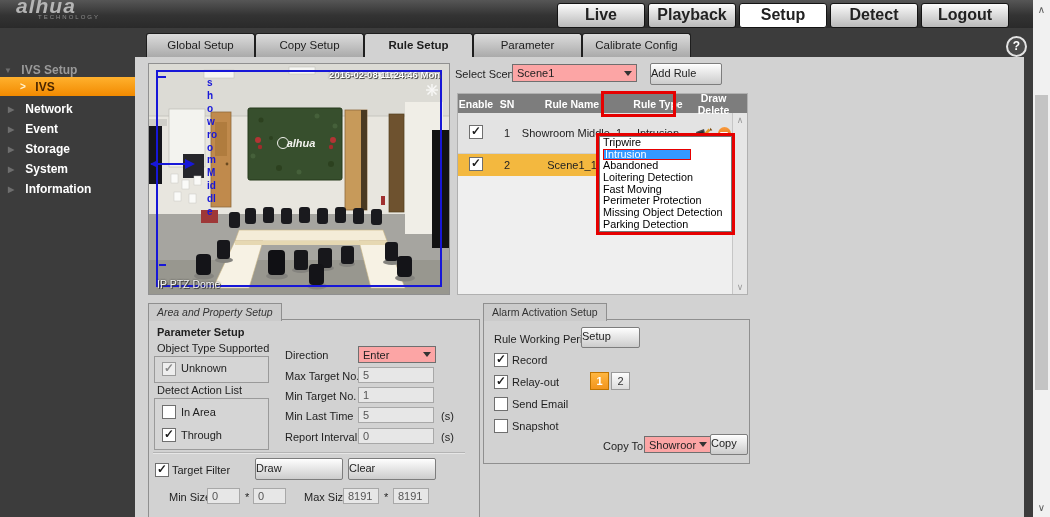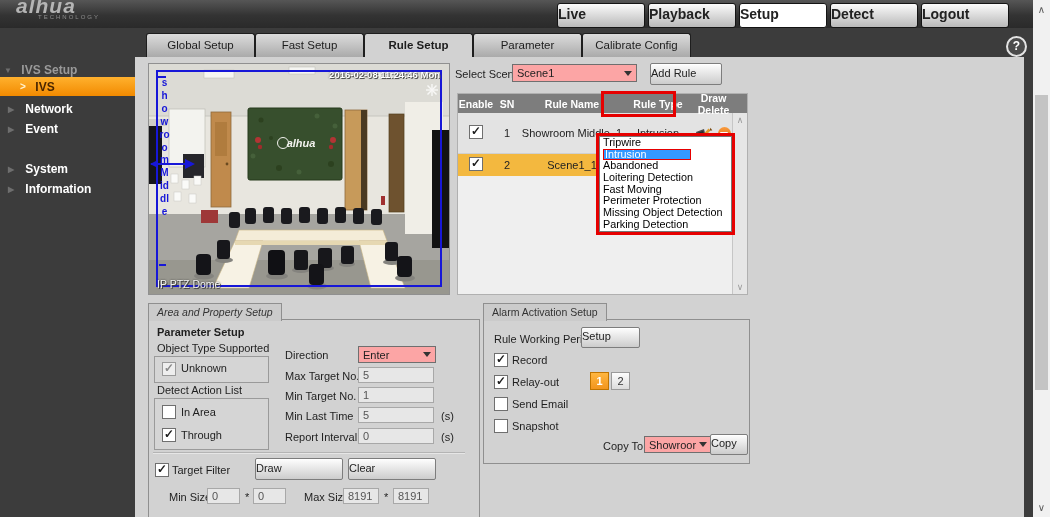--- a/index.html
+++ b/index.html
@@ -7,22 +7,22 @@
        font-family:"Liberation Sans",sans-serif;font-size:11px;color:#222;position:relative;}
 
   
   #topbar{position:absolute;left:0;top:0;width:1033px;height:28px;
           background:linear-gradient(#565656,#333 55%,#2a2a2a);}
   #logo{position:absolute;left:16px;top:-6px;color:#b5b5b5;}
   #logo .lg{font-size:21px;font-weight:bold;font-style:italic;letter-spacing:1px;}
   #logo .sub{display:block;margin-top:-4px;margin-left:22px;font-size:6px;letter-spacing:2px;color:#8e8e8e;}
   #nav{position:absolute;right:24px;top:3px;display:flex;gap:3px;}
   .navbtn{width:86px;height:23px;border:1px solid #141414;border-radius:3px;
-          background:linear-gradient(#fbfbfb,#b9b9b9);font-weight:bold;font-size:14px;color:#222;
-          line-height:21px;cursor:pointer;}
+          background:linear-gradient(#fbfbfb,#b9b9b9);font-weight:bold;font-size:16px;color:#222;
+          text-align:center;line-height:21px;cursor:pointer;}
   .navbtn.active{background:#fff;}
 
   
   #sidebar{position:absolute;left:0;top:28px;width:135px;height:489px;}
   .side-item{position:absolute;left:0;width:135px;height:18px;line-height:18px;
              color:#fff;font-weight:bold;font-size:12px;cursor:pointer;}
   .side-item .tri{display:inline-block;width:14px;margin-left:8px;color:#6e6e6e;font-size:8px;vertical-align:1px;}
   .side-item.dim{color:#9a9a9a;}
   .side-item.activeSub{background:linear-gradient(#ffb12e,#f28a00);color:#4a2600;height:19px;line-height:19px;}
   .side-item.activeSub .tri{color:#fff3d0;font-size:10px;margin-left:20px;width:12px;font-weight:bold;}
@@ -36,21 +36,21 @@
         background:#4c4c4c;border:2px solid #e4e4e4;color:#fff;font-weight:bold;font-size:12px;
         text-align:center;line-height:17px;cursor:pointer;}
 
   
   #panel{position:absolute;left:135px;top:57px;width:889px;height:460px;background:#d2d2d2;}
 
   
   #video{position:absolute;left:148px;top:63px;width:300px;height:230px;border:1px solid #909090;
          background:#cfcec8;cursor:crosshair;}
   #vlabel{position:absolute;left:10px;top:13px;width:11px;color:#1717d8;font-weight:bold;
-          font-size:10px;line-height:12.9px;word-break:break-all;text-align:center;}
+          font-size:10px;line-height:12.9px;word-break:break-all;text-align:left;padding-left:48px;}
   #vtime{position:absolute;right:9px;top:5px;color:#fff;font-size:9.5px;font-weight:bold;
          text-shadow:0 0 2px #444,1px 1px 0 #555;}
   #vcam{position:absolute;left:8px;bottom:4px;color:#f4f4f4;font-size:10.5px;
         text-shadow:0 0 2px #333,1px 1px 0 #444;}
   #vmark{position:absolute;right:10px;top:19px;opacity:.8;}
 
   
   #sceneLabel{position:absolute;left:455px;top:68px;}
   .sel{background:#fca5a5;border:1px solid #6f6f6f;display:flex;align-items:center;
        justify-content:space-between;padding:0 4px;cursor:pointer;}
@@ -142,32 +142,36 @@
     <span>IVS</span>
   </div>
   <div class="side-item" style="top:92px">
     <span class="tri">▶</span>
     <span>Event</span>
   </div>
   <div class="side-item" style="top:72px">
     <span class="tri">▶</span>
     <span>Network</span>
   </div>
+  <div class="side-item" style="top:112px">
+    <span class="tri">▶</span>
+    <span>Storage</span>
+  </div>
   <div class="side-item" style="top:132px">
     <span class="tri">▶</span>
     <span>System</span>
   </div>
   <div class="side-item" style="top:152px">
     <span class="tri">▶</span>
     <span>Information</span>
   </div>
 </div>
 
 <div class="tab" style="left:146px">Global Setup</div>
-<div class="tab" style="left:255px">Fast Setup</div>
+<div class="tab" style="left:255px">Copy Setup</div>
 <div class="tab active" style="left:364px">Rule Setup</div>
 <div class="tab" style="left:473px">Parameter</div>
 <div class="tab" style="left:582px">Calibrate Config</div>
 <div id="help">?</div>
 
 <div id="panel"></div>
 
 <div id="video">
   <svg width="300" height="230" viewBox="0 0 300 230">
     <rect width="300" height="230" fill="#e8e6df"></rect>

